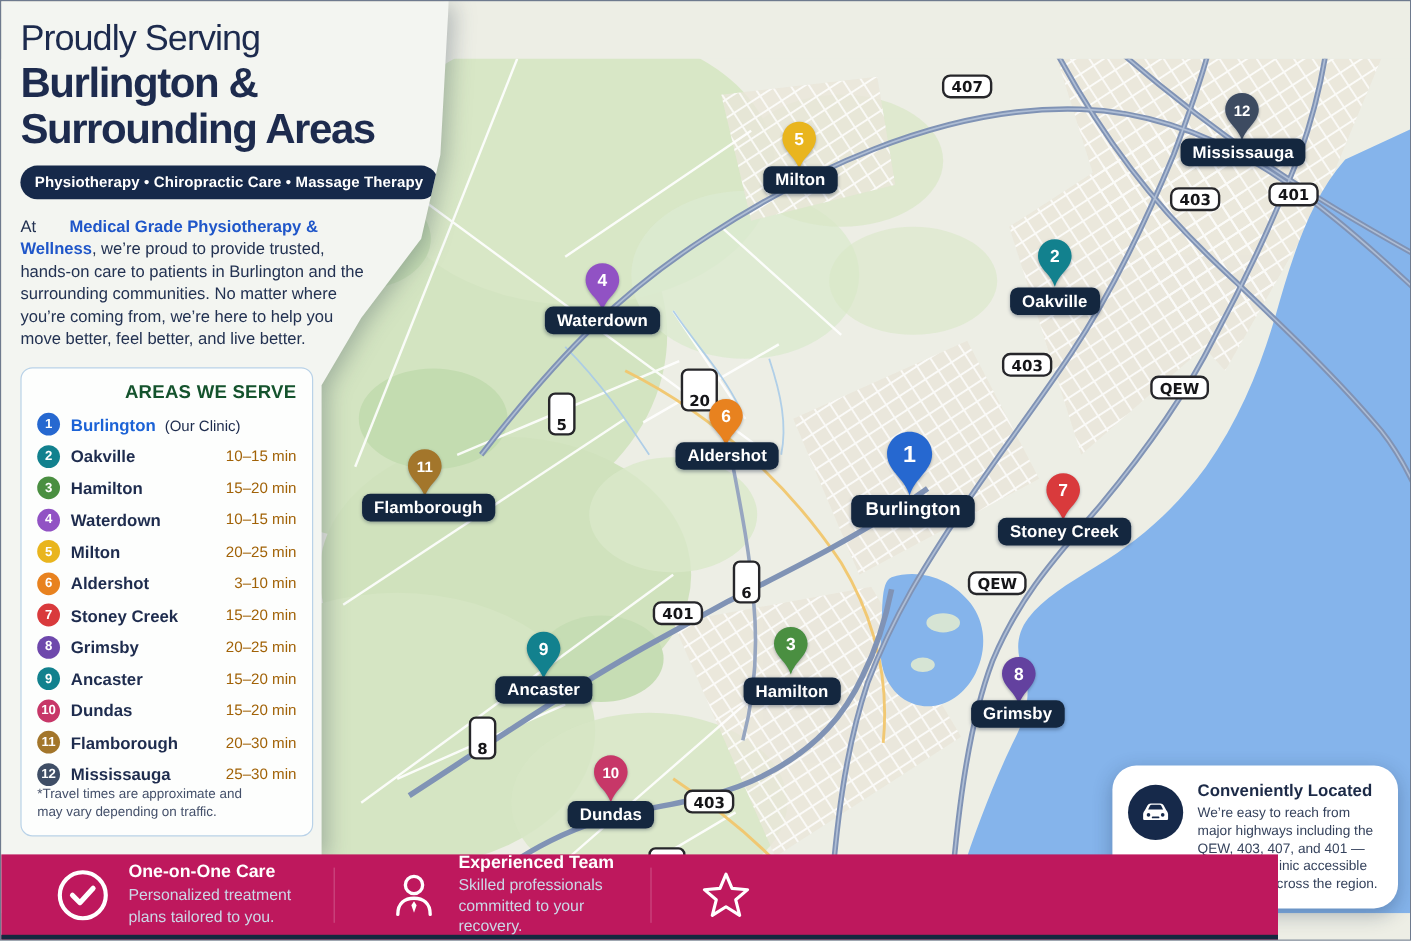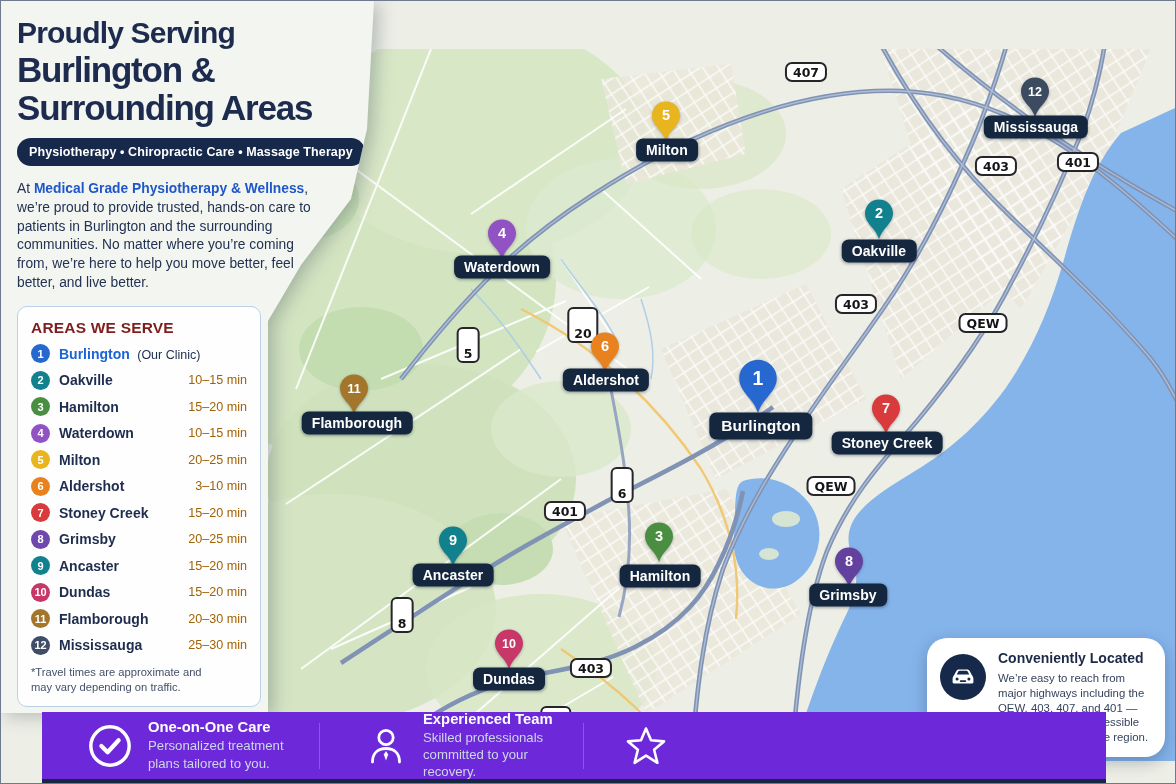--- a/index.html
+++ b/index.html
@@ -35,45 +35,45 @@
   .location-title { font-size:14px; font-weight:bold; color:#1c2a47; margin-bottom:5px; }
   .location-body { font-size:11.4px; line-height:1.3; color:#36435d; }
 
   
   .panel-wrap { position:absolute; left:0; top:0; width:382px; height:712px;
                 filter:drop-shadow(5px 3px 9px rgba(30,45,70,.28)); z-index:5; }
   .left-panel { width:100%; height:100%; background:#f3f5f1;
                 clip-path:polygon(0 0, 373px 0, 366px 128px, 350px 198px, 300px 264px, 267px 320px, 267px 712px, 0 712px); }
   .panel-inner { padding:14px 16px 0 16px; }
   .main-title { color:#1d2b4e; }
-  .title-l1 { display:block; font-size:30px; font-weight:700; letter-spacing:-.8px; line-height:36px;}
+  .title-l1 { display:block; font-size:30px; font-weight:400; letter-spacing:-.8px; line-height:36px;}
   .title-l2, .title-l3 { display:block; font-size:35px; font-weight:800; letter-spacing:-1.2px; line-height:38px; }
   .services-pill { display:inline-block; margin-top:11px; background:#16294a; color:#fff;
                    font-size:12.5px; font-weight:bold; padding:7px 12px; border-radius:16px;
                    white-space:nowrap; letter-spacing:.1px; }
   .intro { margin-top:14px; width:298px; font-size:13.8px; line-height:18.8px; color:#233252; }
-  .intro .brand { font-weight:bold; color:#1f56c9; }
+  .intro .brand { font-weight:bold; color:#1f56c9;margin-left:24px; }
 
   .areas-card { margin-top:13px; width:244px; background:#fdfefd; border:1.5px solid #b9d2e8;
                 border-radius:10px; padding:12px 13px 11px 13px; }
-  .areas-title { font-size:15.5px; font-weight:800; color:#7f1d1d; letter-spacing:.2px; }
+  .areas-title { font-size:15.5px; font-weight:800; color:#14532d; letter-spacing:.2px;text-align:right; }
   .area-row { display:flex; align-items:center; margin-top:7.5px; }
   .area-num { width:19px; height:19px; border-radius:50%; color:#fff; font-size:11px;
               font-weight:bold; display:flex; align-items:center; justify-content:center;
               flex:0 0 19px; }
   .area-name { margin-left:9px; font-size:14px; font-weight:bold; color:#1e2c4e; white-space:nowrap; }
   .area-name.hl { color:#1c63d6; }
   .area-note { font-size:12.5px; font-weight:normal; color:#1e2c4e; margin-left:4px; }
   .area-time { margin-left:auto; font-size:12.6px; color:#a16207; white-space:nowrap; }
-  .areas-footnote { margin-top:10px; font-size:11.2px; line-height:1.35; color:#44506a; width:178px; }
+  .areas-footnote { margin-top:0; font-size:11.2px; line-height:1.35; color:#44506a; width:178px; }
 
   
   .footer { position:absolute; left:0; top:711px; width:1064px; height:73px;
-            background:#6d28d9; border-bottom:6px solid #16283f; display:flex;
-            align-items:center; z-index:6;margin-left:41px; }
+            background:#be185d; border-bottom:6px solid #16283f; display:flex;
+            align-items:center; z-index:6; }
   .feature { display:flex; align-items:center; gap:15px; height:100%; }
   .feature.f1 { width:277px; padding-left:45px; }
   .feature.f2 { width:263px; padding-left:44px; }
   .feature.f3 { padding-left:40px; }
   .f-divider { width:1px; height:46px; background:rgba(255,255,255,.22); }
   .f-icon { flex:0 0 auto; display:flex; }
   .f-title { font-size:14.8px; font-weight:bold; color:#fff; margin-bottom:2px; }
   .f-line { font-size:13.2px; color:#ccd7e7; line-height:1.3; }
 </style>
 </head>

